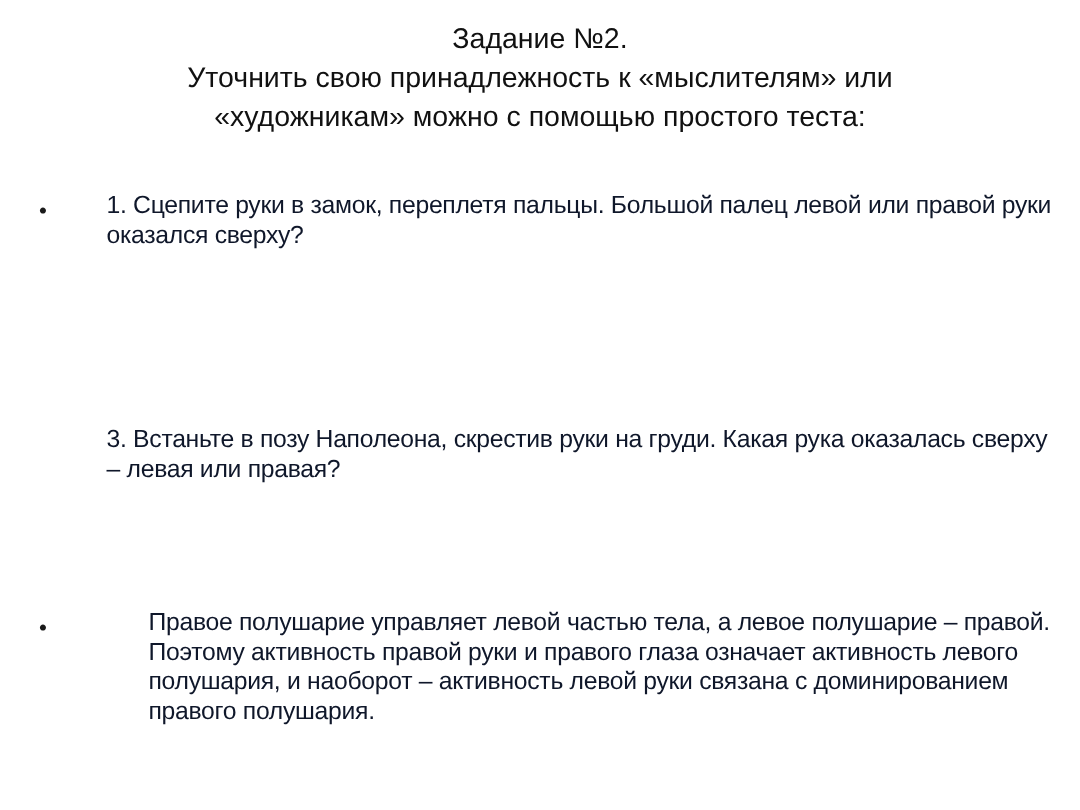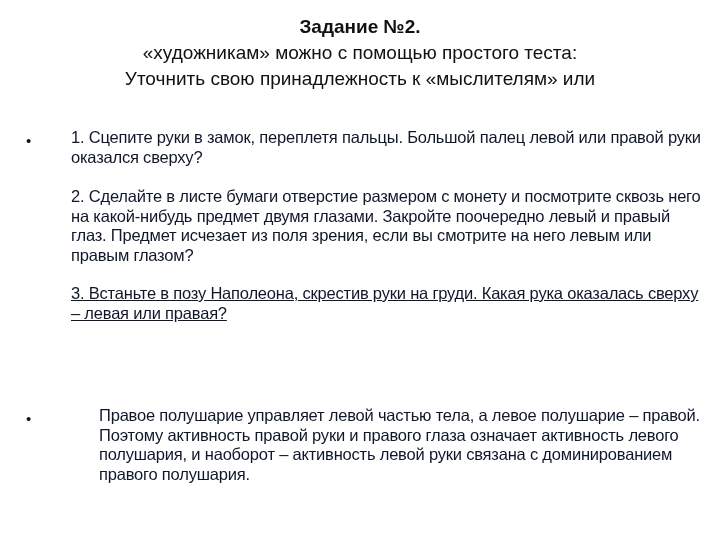--- a/index.html
+++ b/index.html
@@ -7,51 +7,50 @@
     width: 720px; height: 540px; background: #ffffff; overflow: hidden;
     font-family: "Liberation Sans", "DejaVu Sans", sans-serif;
     color: #1a1a1a;
     position: relative;
   }
   .slide { position: absolute; left: 0; top: 0; width: 720px; height: 540px; }
   .title-block {
     position: absolute; left: 80px; top: 14px; width: 560px;
     text-align: center; font-size: 19px; line-height: 26px; color: #111;
   }
-  .title-block .heading { font-weight: bold; display: block; text-align: center; }
+  .title-block .heading { font-weight: normal; display: block; text-align: center; }
   .title-block .sub { display: block; }
   .bullet {
     position: absolute; left: 26px; font-size: 16px; line-height: 20px;
   }
   .bullet .dot {
     position: absolute; left: 0; top: 0; width: 20px; font-size: 15px;
   }
   .para {
     position: absolute; left: 71px; width: 630px;
     font-size: 16.5px; line-height: 19.5px; color: #0f172a;
     letter-spacing: -0.2px;
   }
 </style>
 </head>
 <body>
 
 <div class="slide">
   <div class="title-block">
     <span class="heading">Задание №2.</span>
+    <span class="sub">Уточнить свою принадлежность к «мыслителям» или</span>
     <span class="sub">«художникам» можно с помощью простого теста:</span>
-    <span class="sub">Уточнить свою принадлежность к «мыслителям» или</span>
   </div>
 
   <div class="bullet" style="top:131px;">
     <span class="dot">•</span>
   </div>
   <div class="para" style="top:128px;">1. Сцепите руки в замок, переплетя пальцы. Большой палец левой или правой руки оказался сверху?</div>
 
-  <div class="para" style="top:187px;">2. Сделайте в листе бумаги отверстие размером с монету и посмотрите сквозь него на какой-нибудь предмет двумя глазами. Закройте поочередно левый и правый глаз. Предмет исчезает из поля зрения, если вы смотрите на него левым или правым глазом?</div>
 
-  <div class="para" style="top:284px;text-decoration:underline;">3. Встаньте в позу Наполеона, скрестив руки на груди. Какая рука оказалась сверху – левая или правая?</div>
+  <div class="para" style="top:284px;">3. Встаньте в позу Наполеона, скрестив руки на груди. Какая рука оказалась сверху – левая или правая?</div>
 
 
   <div class="bullet" style="top:409px;">
     <span class="dot">•</span>
   </div>
   <div class="para" style="top:406px;margin-left:28px;">Правое полушарие управляет левой частью тела, а левое полушарие – правой. Поэтому активность правой руки и правого глаза означает активность левого полушария, и наоборот – активность левой руки связана с доминированием правого полушария.</div>
 </div>
 
 </body></html>

